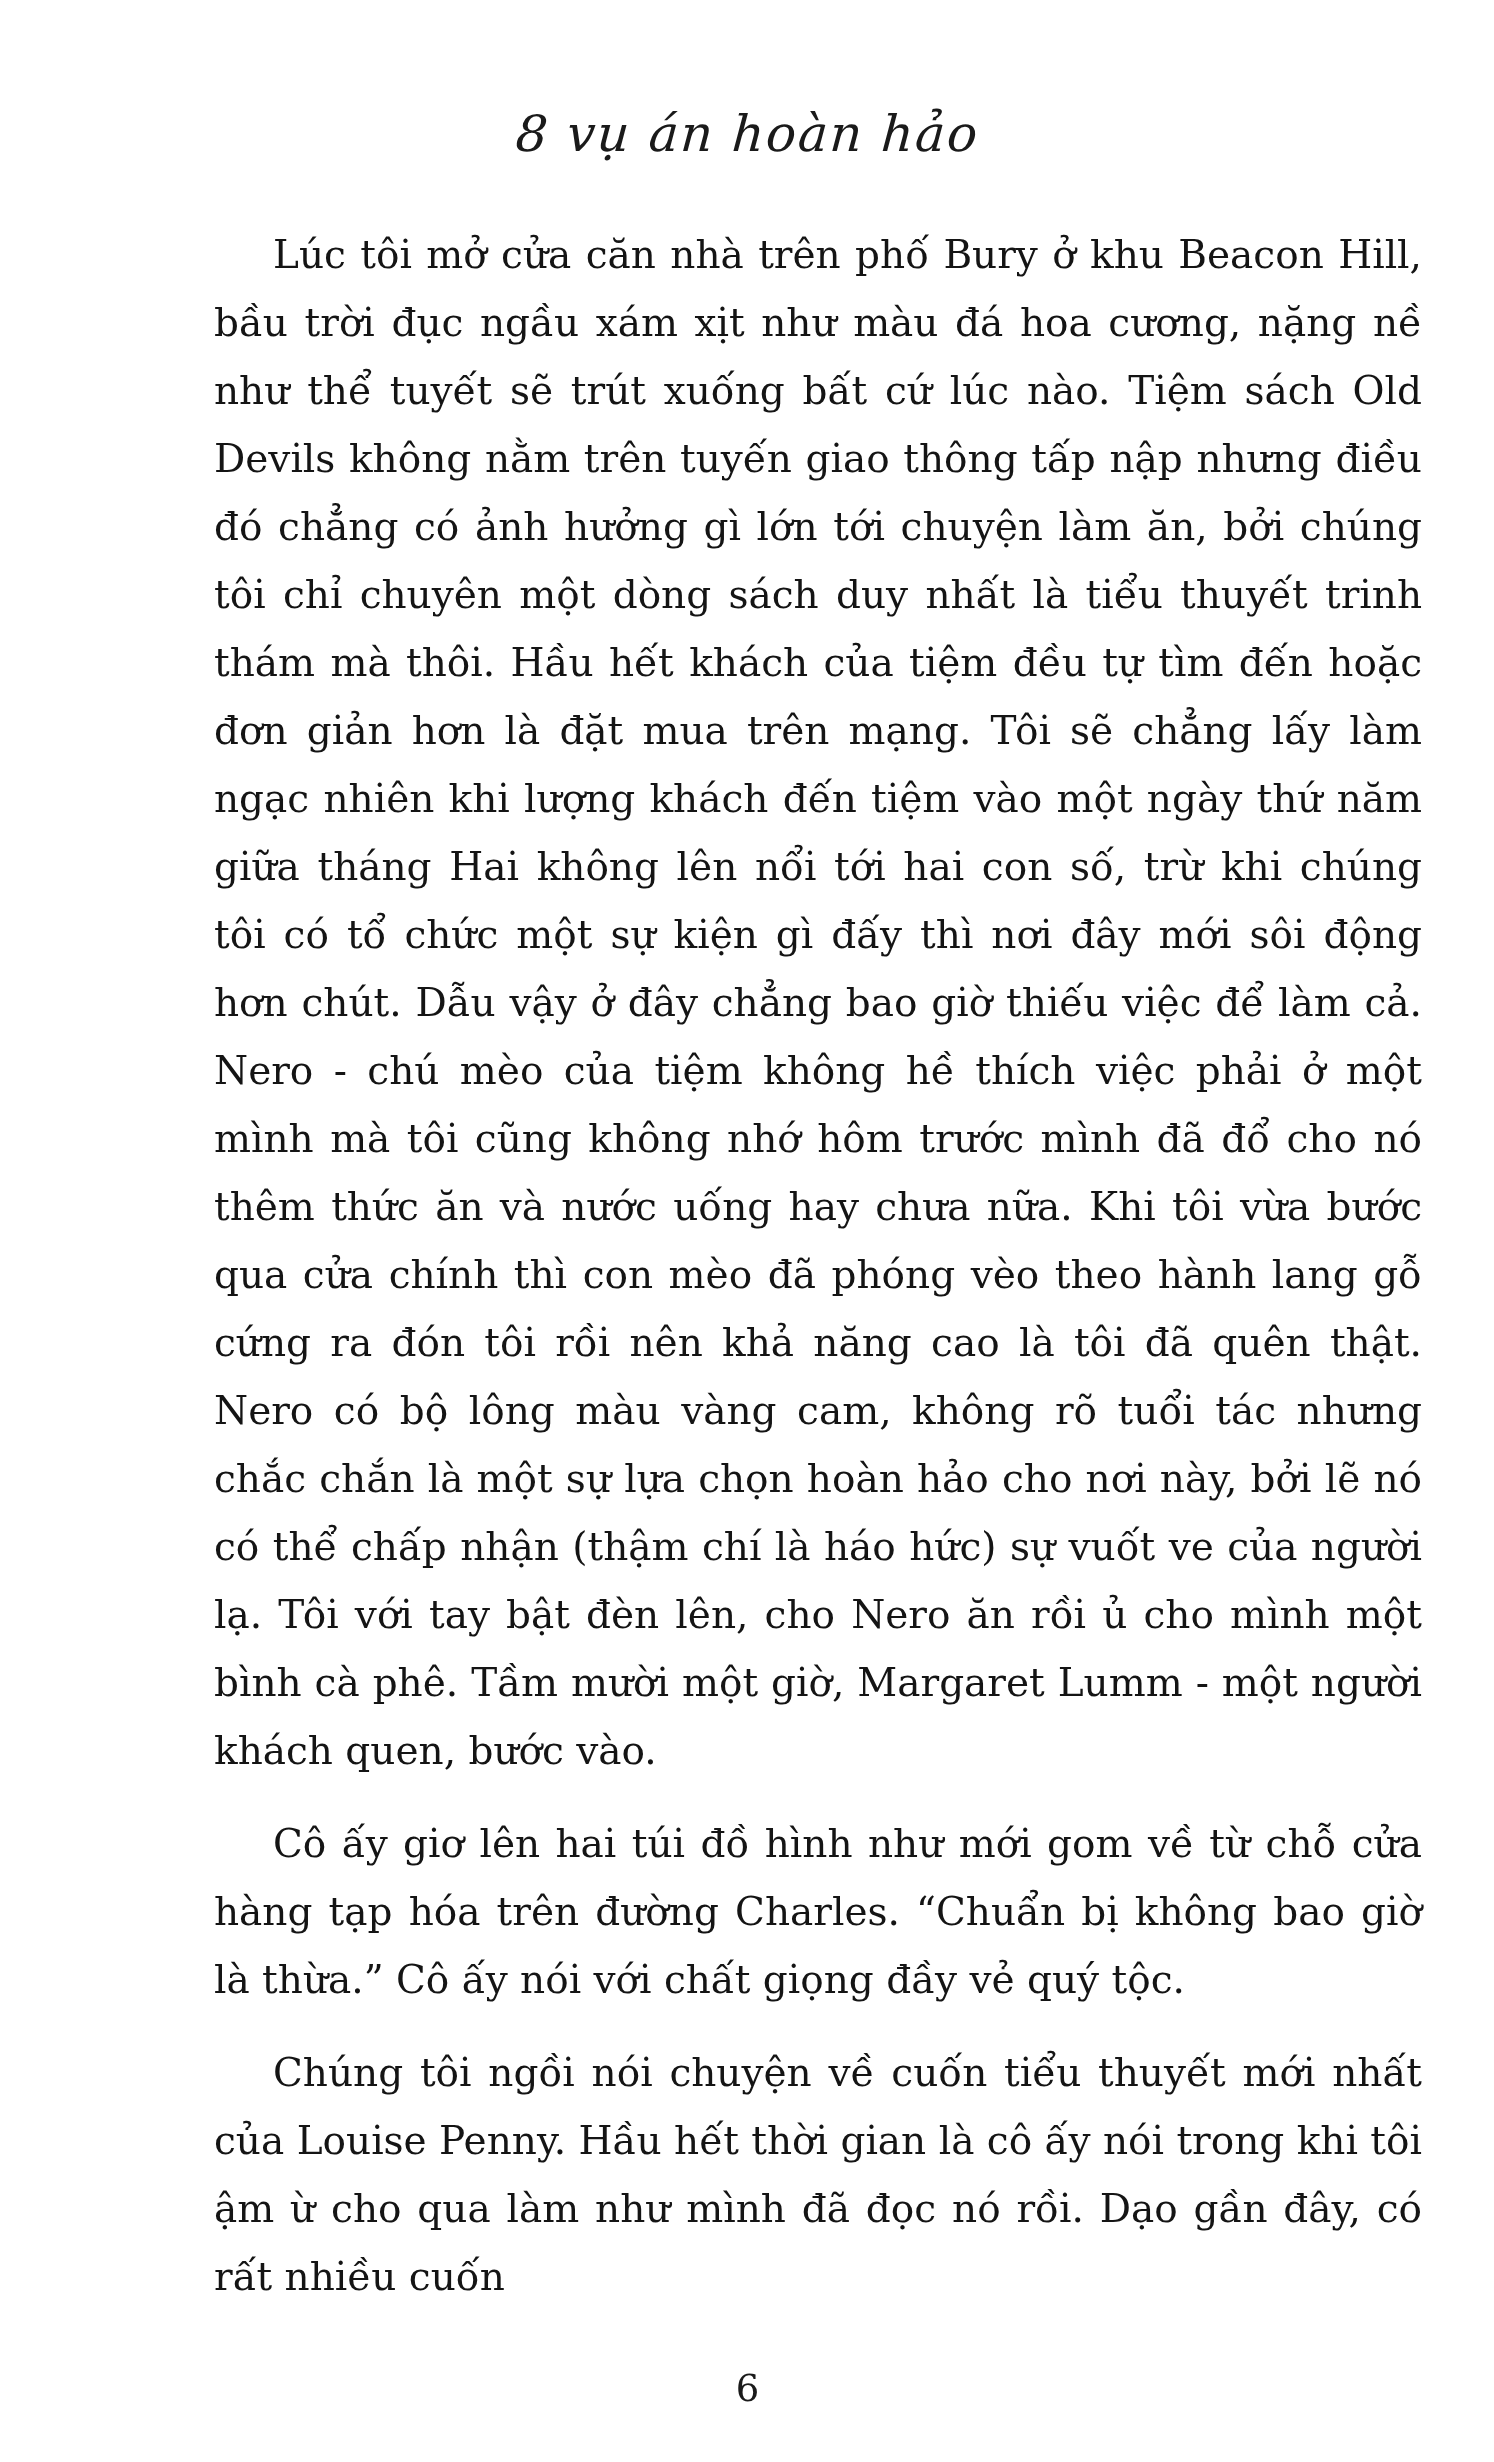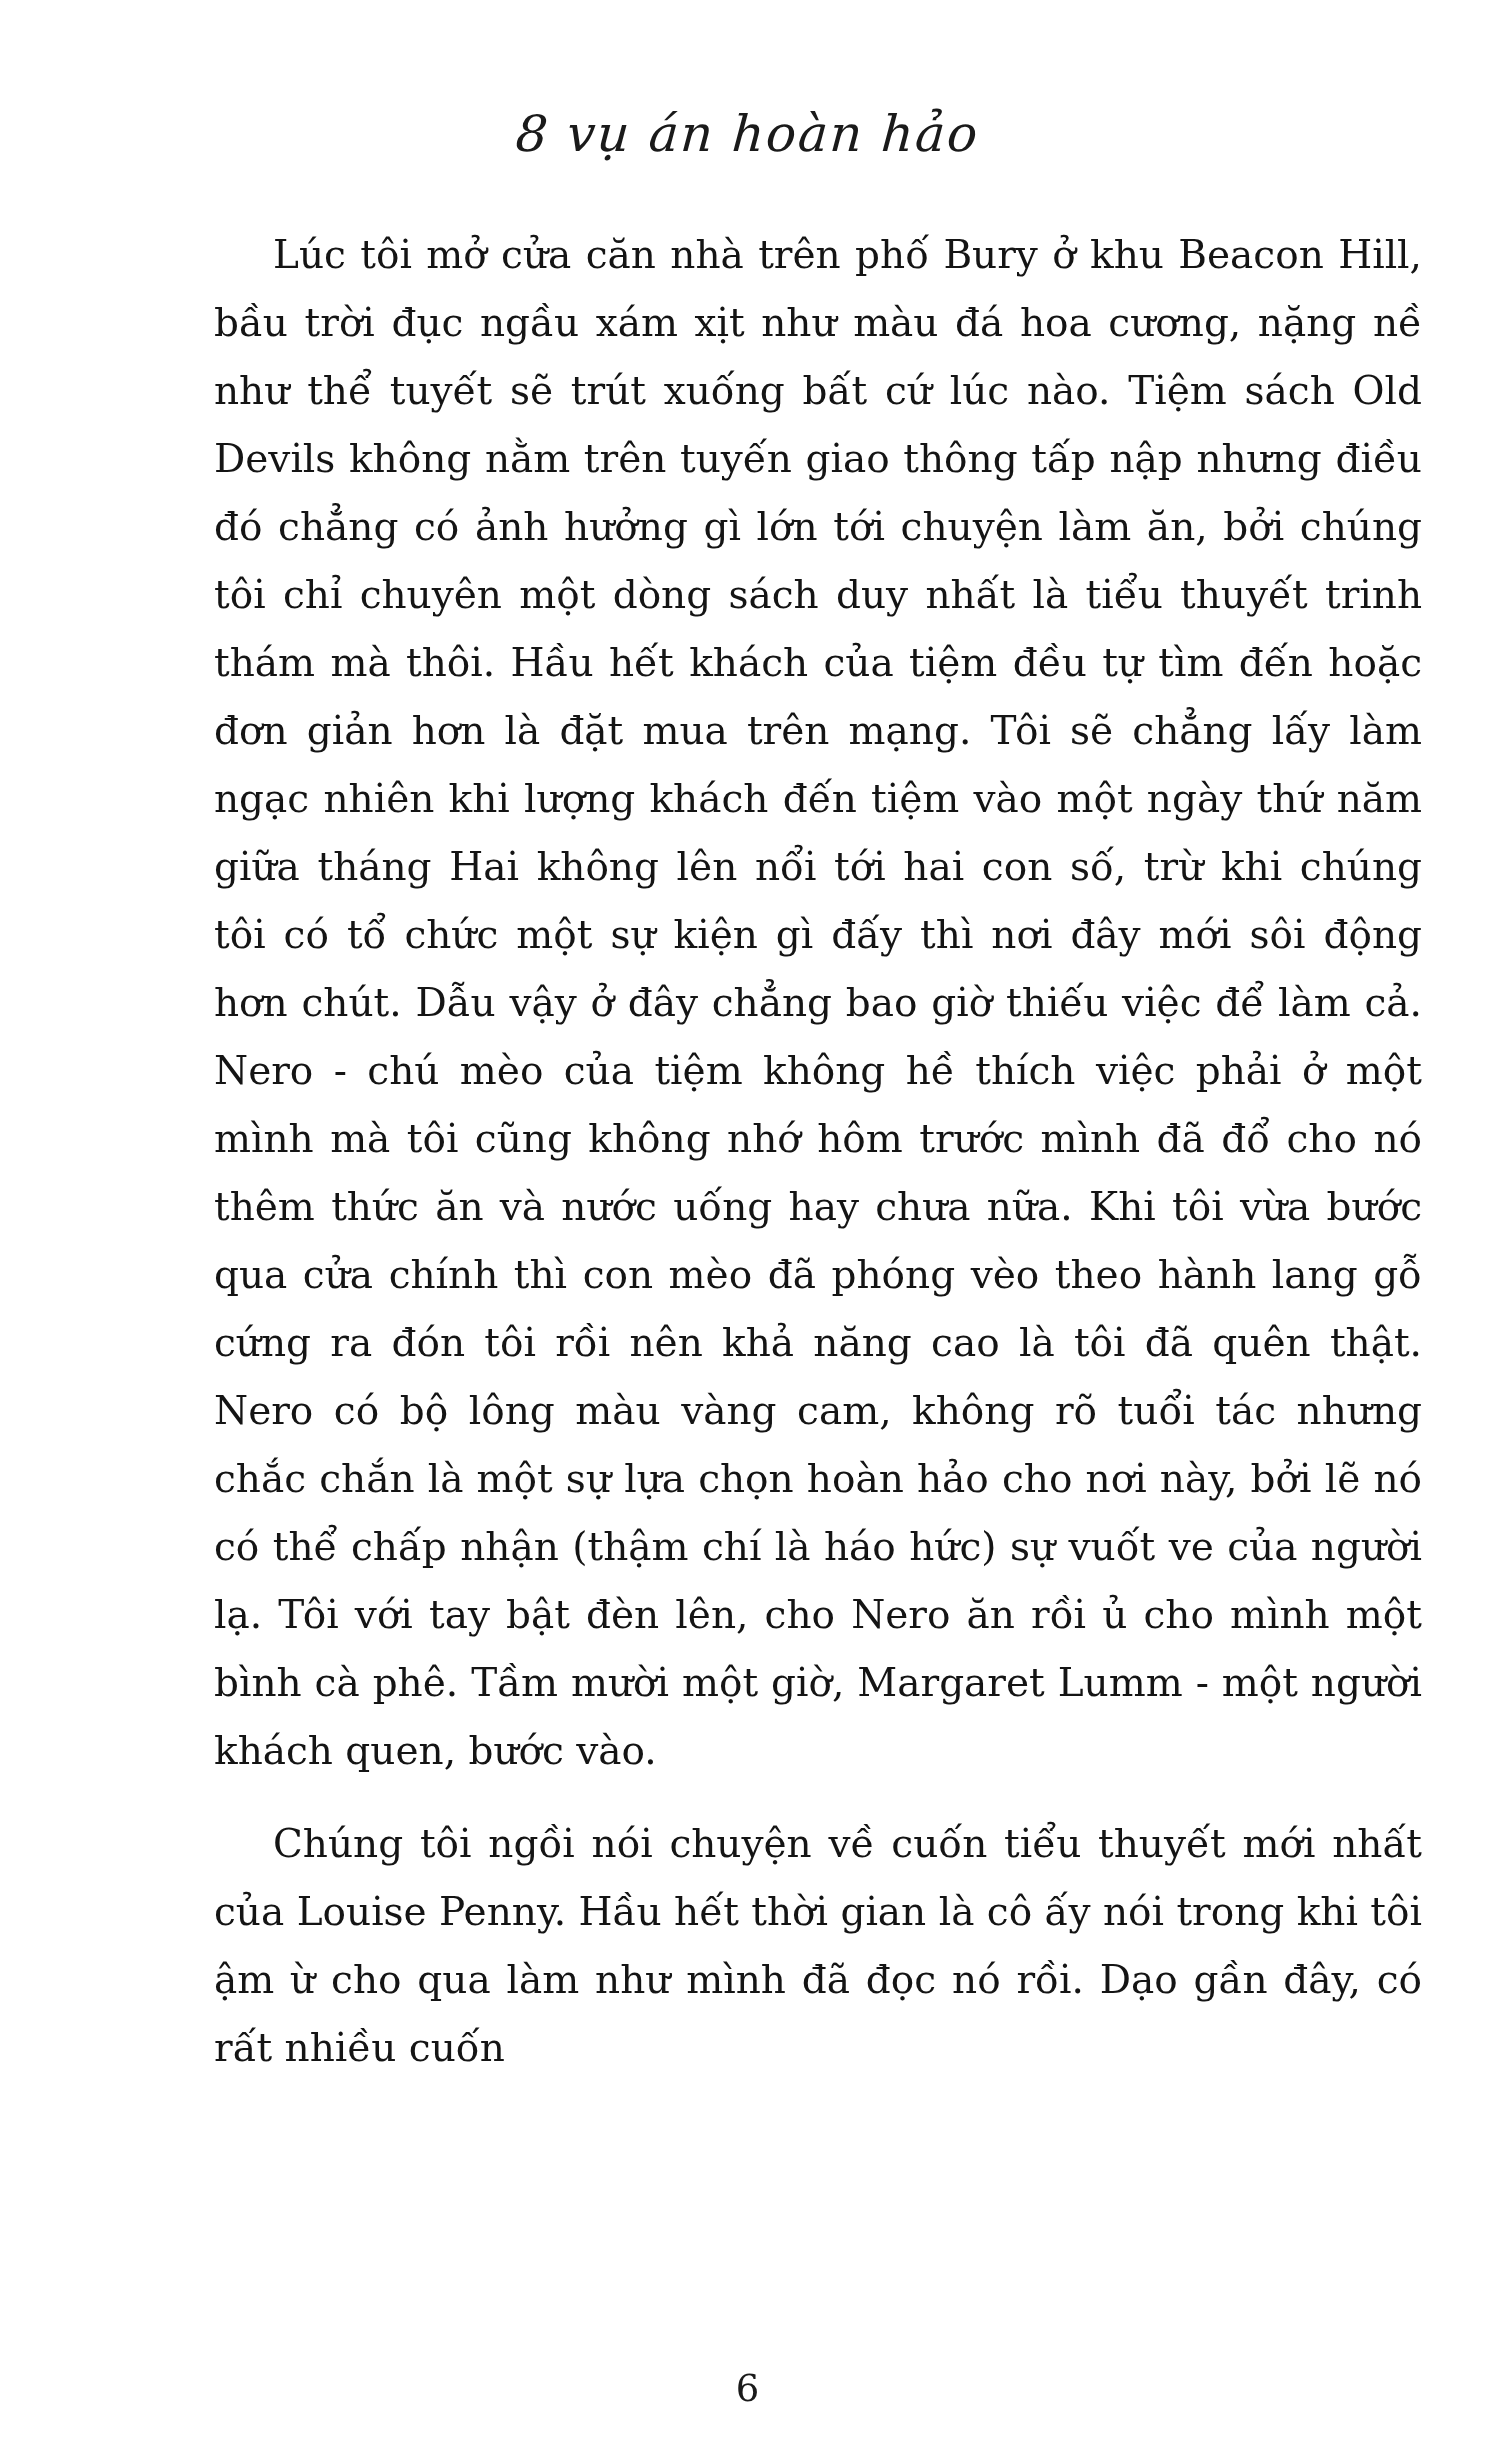--- a/index.html
+++ b/index.html
@@ -54,19 +54,20 @@
 </style>
 </head>
 <body>
 
 <div class="page">
 
   <div class="header-title">8 vụ án hoàn hảo</div>
 
   <div class="content">
     <p>Lúc tôi mở cửa căn nhà trên phố Bury ở khu Beacon Hill, bầu trời đục ngầu xám xịt như màu đá hoa cương, nặng nề như thể tuyết sẽ trút xuống bất cứ lúc nào. Tiệm sách Old Devils không nằm trên tuyến giao thông tấp nập nhưng điều đó chẳng có ảnh hưởng gì lớn tới chuyện làm ăn, bởi chúng tôi chỉ chuyên một dòng sách duy nhất là tiểu thuyết trinh thám mà thôi. Hầu hết khách của tiệm đều tự tìm đến hoặc đơn giản hơn là đặt mua trên mạng. Tôi sẽ chẳng lấy làm ngạc nhiên khi lượng khách đến tiệm vào một ngày thứ năm giữa tháng Hai không lên nổi tới hai con số, trừ khi chúng tôi có tổ chức một sự kiện gì đấy thì nơi đây mới sôi động hơn chút. Dẫu vậy ở đây chẳng bao giờ thiếu việc để làm cả. Nero - chú mèo của tiệm không hề thích việc phải ở một mình mà tôi cũng không nhớ hôm trước mình đã đổ cho nó thêm thức ăn và nước uống hay chưa nữa. Khi tôi vừa bước qua cửa chính thì con mèo đã phóng vèo theo hành lang gỗ cứng ra đón tôi rồi nên khả năng cao là tôi đã quên thật. Nero có bộ lông màu vàng cam, không rõ tuổi tác nhưng chắc chắn là một sự lựa chọn hoàn hảo cho nơi này, bởi lẽ nó có thể chấp nhận (thậm chí là háo hức) sự vuốt ve của người lạ. Tôi với tay bật đèn lên, cho Nero ăn rồi ủ cho mình một bình cà phê. Tầm mười một giờ, Margaret Lumm - một người khách quen, bước vào.</p>
+    <p>Cô ấy giơ lên hai túi đồ hình như mới gom về từ chỗ cửa hàng tạp hóa trên đường Charles. “Chuẩn bị không bao giờ là thừa.” Cô ấy nói với chất giọng đầy vẻ quý tộc.</p>
     <p>Chúng tôi ngồi nói chuyện về cuốn tiểu thuyết mới nhất của Louise Penny. Hầu hết thời gian là cô ấy nói trong khi tôi ậm ừ cho qua làm như mình đã đọc nó rồi. Dạo gần đây, có rất nhiều cuốn</p>
   </div>
 
   <div class="page-number">6</div>
 
 </div>
 
 
 </body></html>

